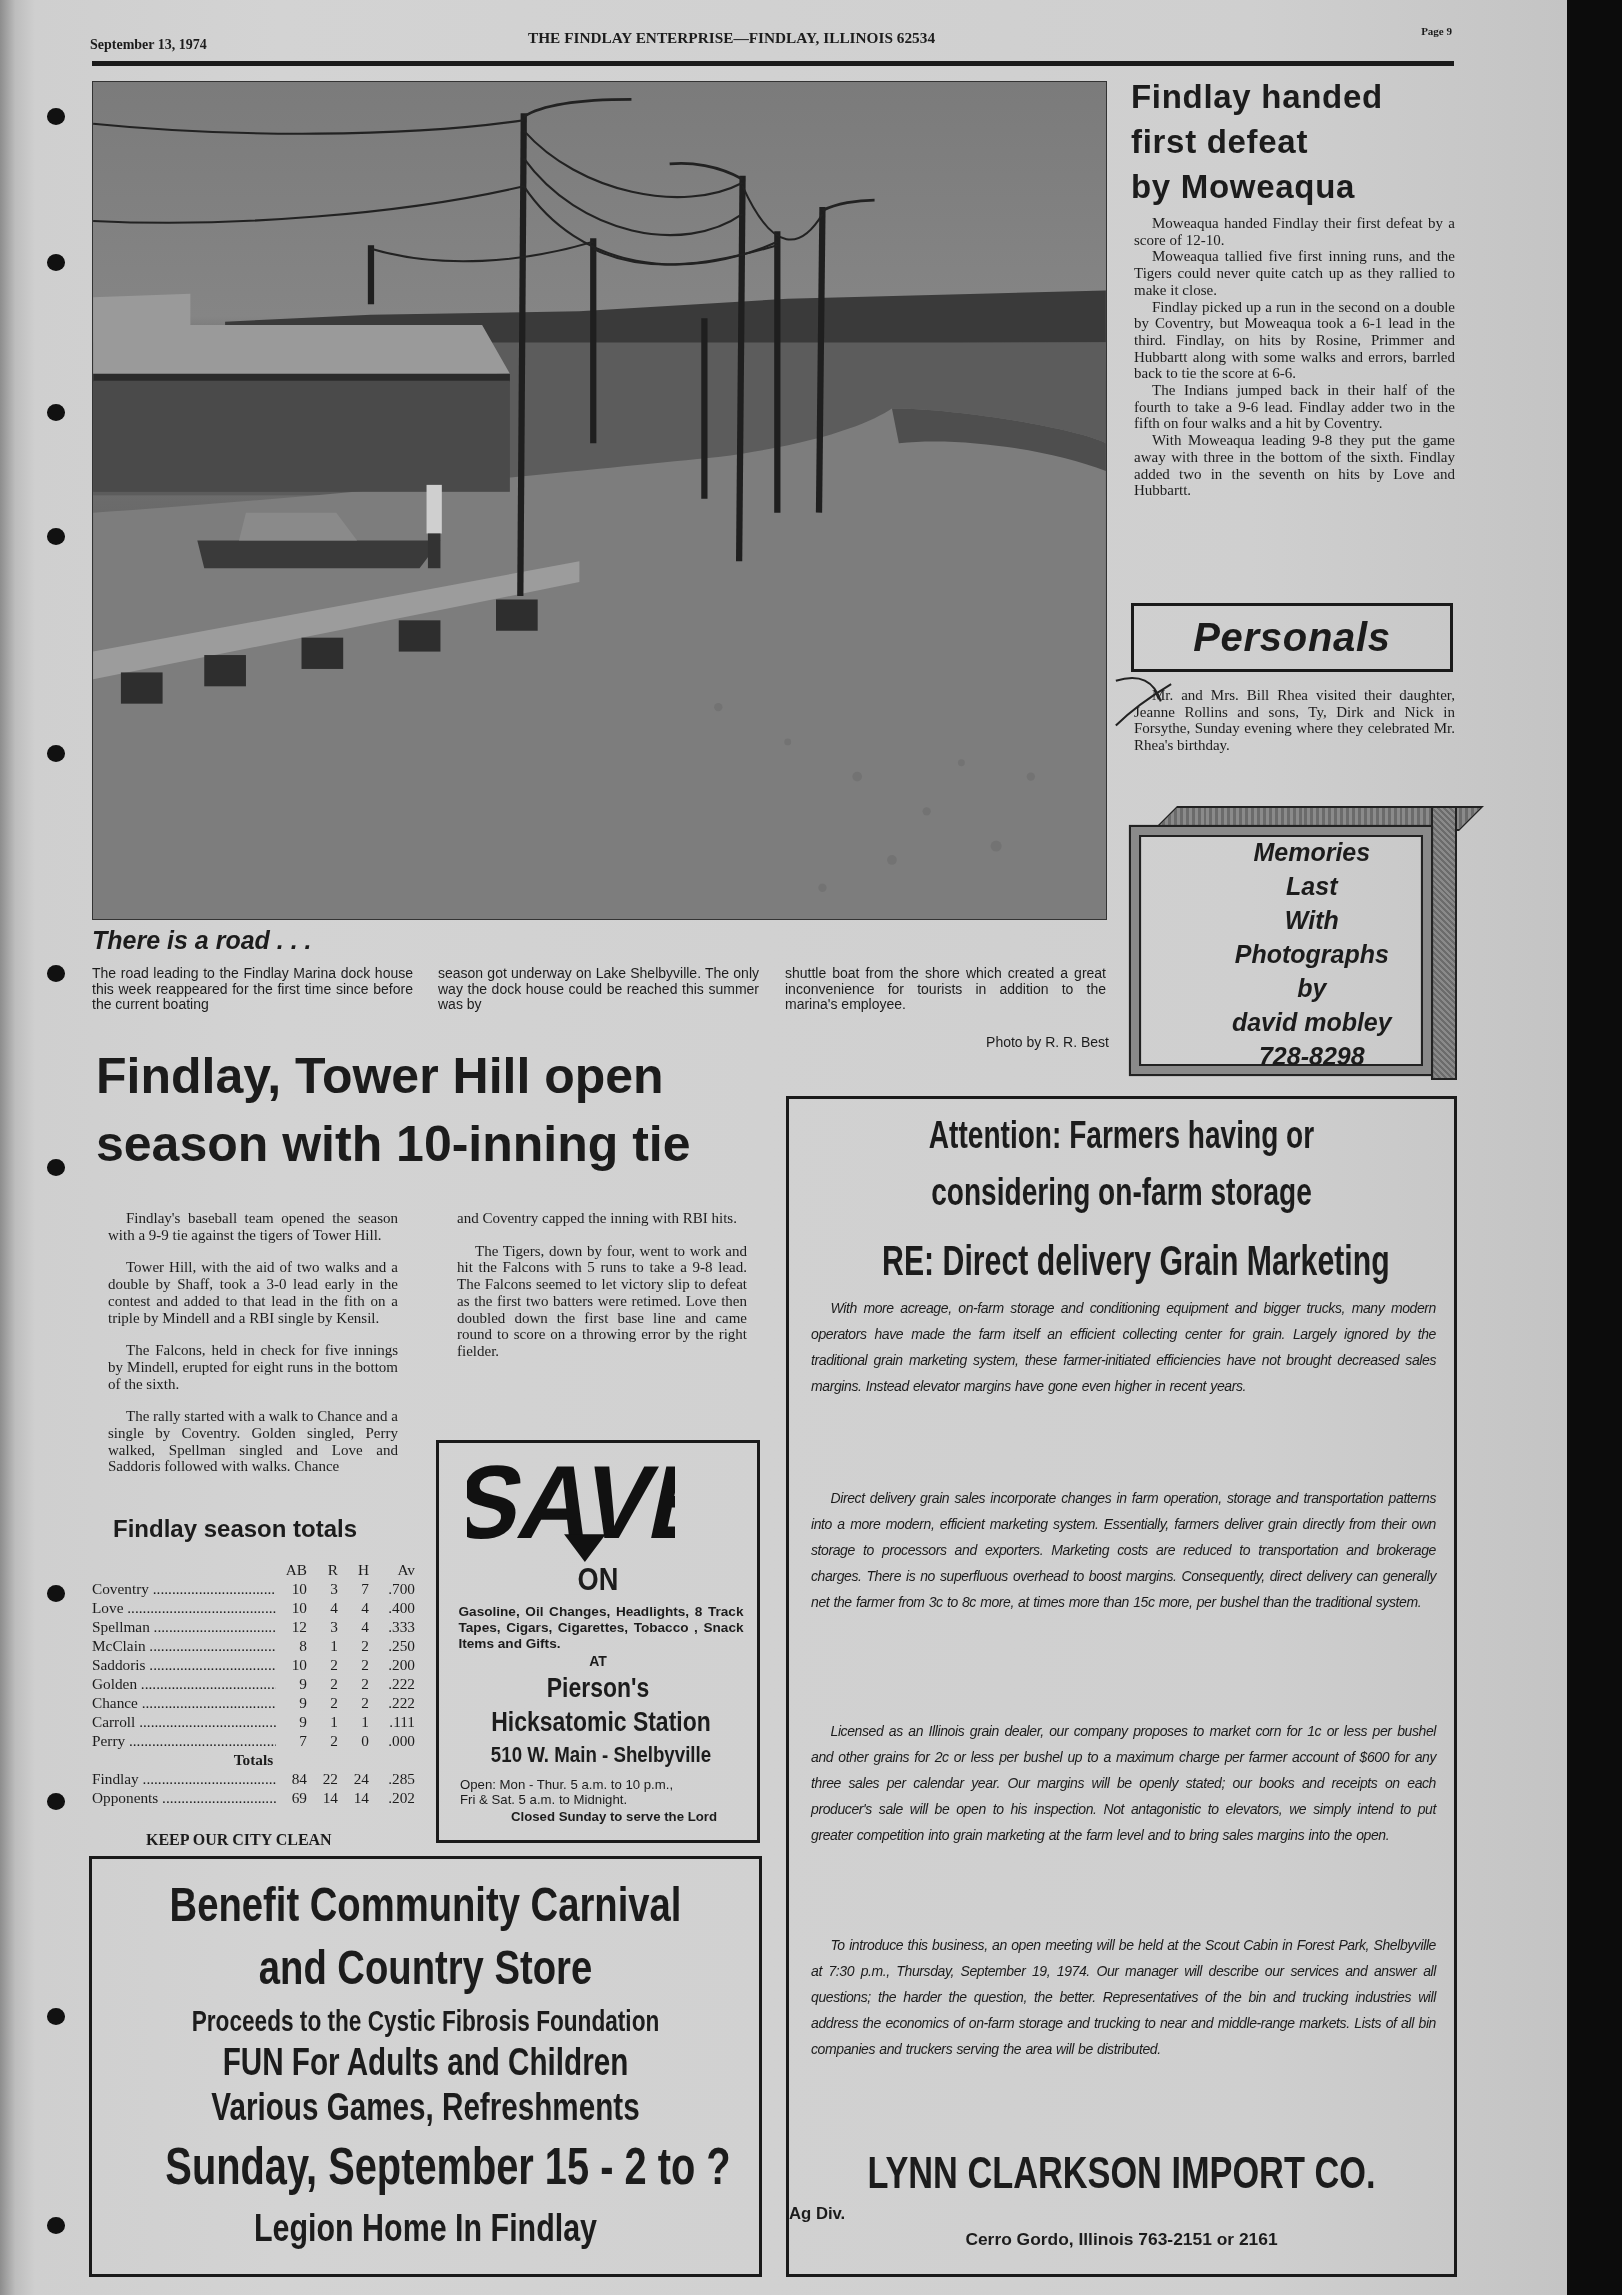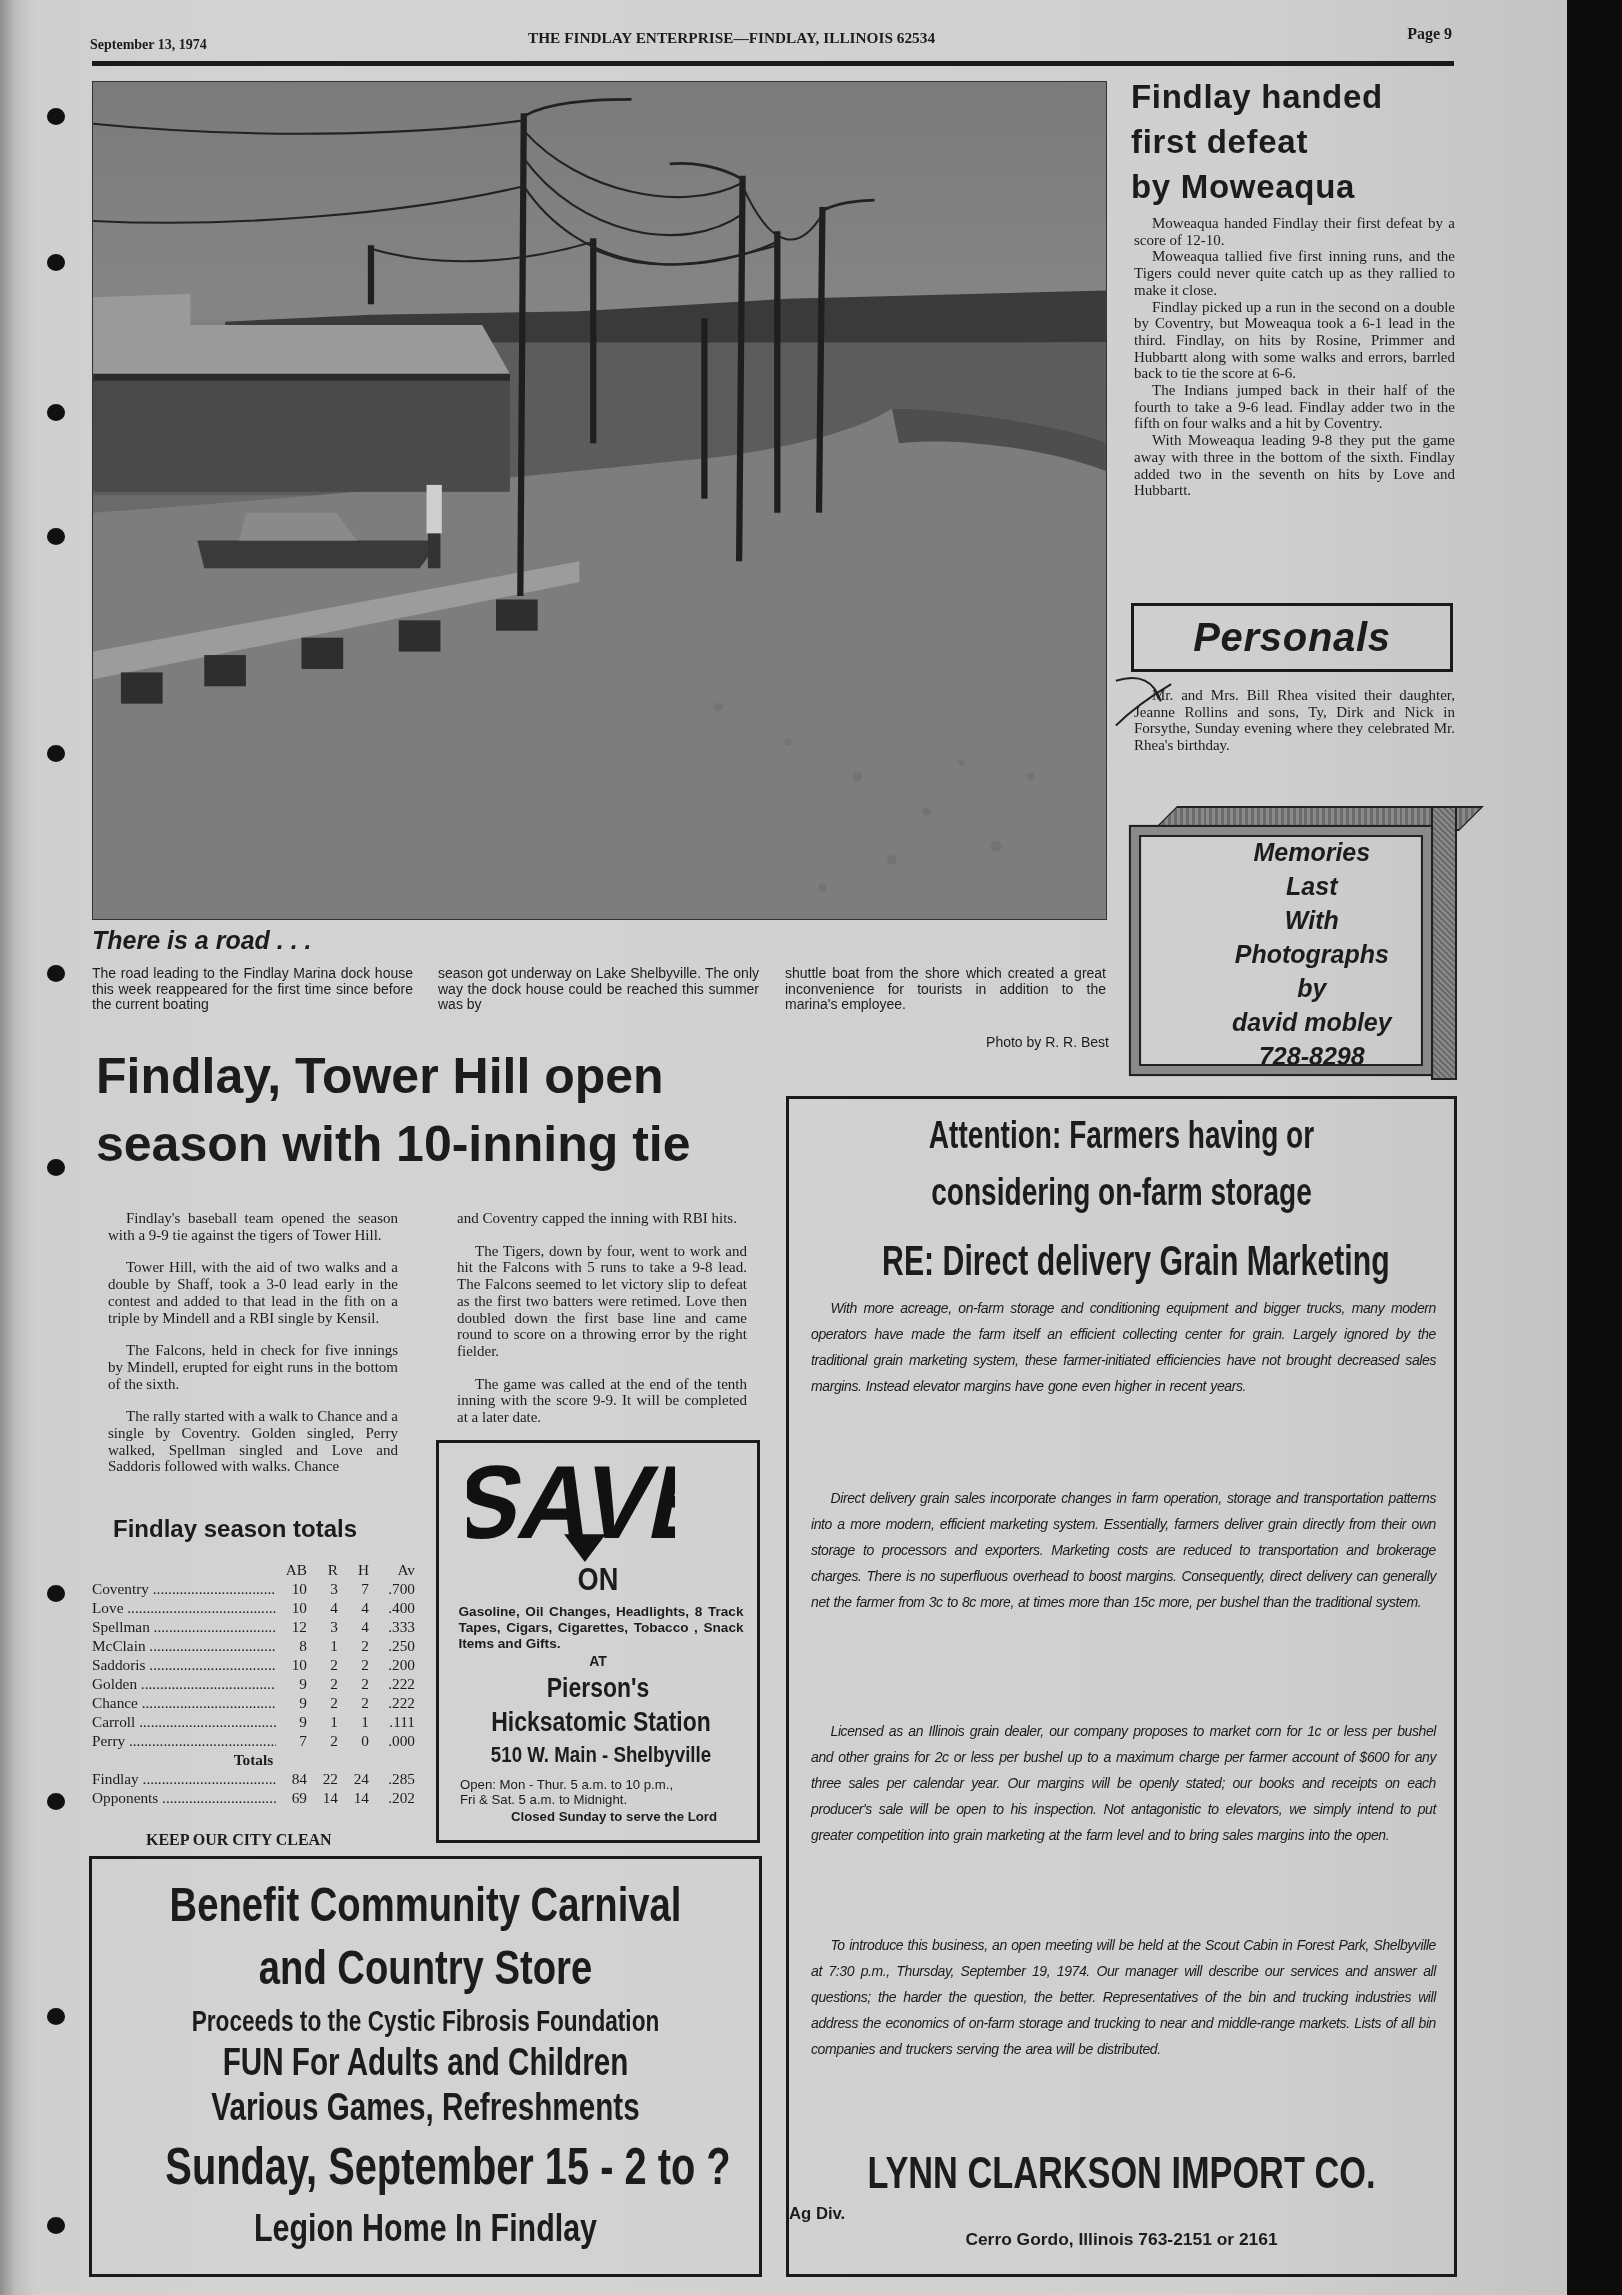--- a/index.html
+++ b/index.html
@@ -5,21 +5,21 @@
   html, body { margin:0; padding:0; }
   body { width:1623px; height:2295px; background:#0c0c0c; position:relative; overflow:hidden;
          font-family:"Liberation Serif", serif; color:#1c1c1c; }
   .paper { position:absolute; left:0; top:0; width:1567px; height:2295px;
            background: linear-gradient(90deg,#8d8d8d 0px,#bdbdbd 15.3px,#cfcfcf 35px,#d3d3d3 278px,#cfcfcf 1251px,#c4c4c4 1567px); }
   .hole { position:absolute; left:47px; width:18px; height:16.7px; border-radius:50%; background:#111; }
   .abs { position:absolute; }
   .masthead { top:25px; left:90px; width:1362px; height:21px; font-family:"Liberation Serif", serif; font-weight:bold; }
   .mh-date { position:absolute; left:0; top:12px; font-size:14px; }
   .mh-title { position:absolute; left:438px; top:3.5px; font-size:15.3px; }
-  .mh-page { position:absolute; right:0; top:0; font-size:16px; }
+  .mh-page { position:absolute; right:0; top:0; font-size:11px; }
   .rule { top:61px; left:92px; width:1362px; height:4.9px; background:#1a1a1a; }
 
   .photo { left:92px; top:81px; width:1013px; height:837px; overflow:hidden; border:0.7px solid #333;
            background: linear-gradient(180deg,#7b7b7b 0%,#858585 28%,#4a4a4a 37%,#555 42%,#6d6d6d 48%,#646464 58%,#7d7d7d 70%,#8b8b8b 100%); }
   .photo svg { position:absolute; left:0; top:0; }
 
   .hl-serif-bold { font-family:"Liberation Sans", sans-serif; font-weight:bold; }
   .small-news { font-family:"Liberation Serif", serif; font-size:15px; line-height:16.7px; text-align:justify; }
   .small-news p { margin:0; text-indent:18px; }
 
@@ -240,21 +240,20 @@
 </div>
 <div class="abs tower-col small-news" style="left:92px">
   <p>Findlay's baseball team opened the season with a 9-9 tie against the tigers of Tower Hill.</p>
   <p>Tower Hill, with the aid of two walks and a double by Shaff, took a 3-0 lead early in the contest and added to that lead in the fith on a triple by Mindell and a RBI single by Kensil.</p>
   <p>The Falcons, held in check for five innings by Mindell, erupted for eight runs in the bottom of the sixth.</p>
   <p>The rally started with a walk to Chance and a single by Coventry. Golden singled, Perry walked, Spellman singled and Love and Saddoris followed with walks. Chance</p>
 </div>
 <div class="abs tower-col small-news" style="left:441px">
   <p style="text-indent:0">and Coventry capped the inning with RBI hits.</p>
   <p>The Tigers, down by four, went to work and hit the Falcons with 5 runs to take a 9-8 lead. The Falcons seemed to let victory slip to defeat as the first two batters were retimed. Love then doubled down the first base line and came round to score on a throwing error by the right fielder.</p>
-  <p>The game was called at the end of the tenth inning with the score 9-9. It will be completed at a later date.</p>
 </div>
 
 <div class="abs totals-h">Findlay season totals</div>
 <table class="abs totals-table">
   <thead>
     <tr>
       <th class="name"></th>
       <th class="num">AB</th>
       <th class="num">R</th>
       <th class="num">H</th>

